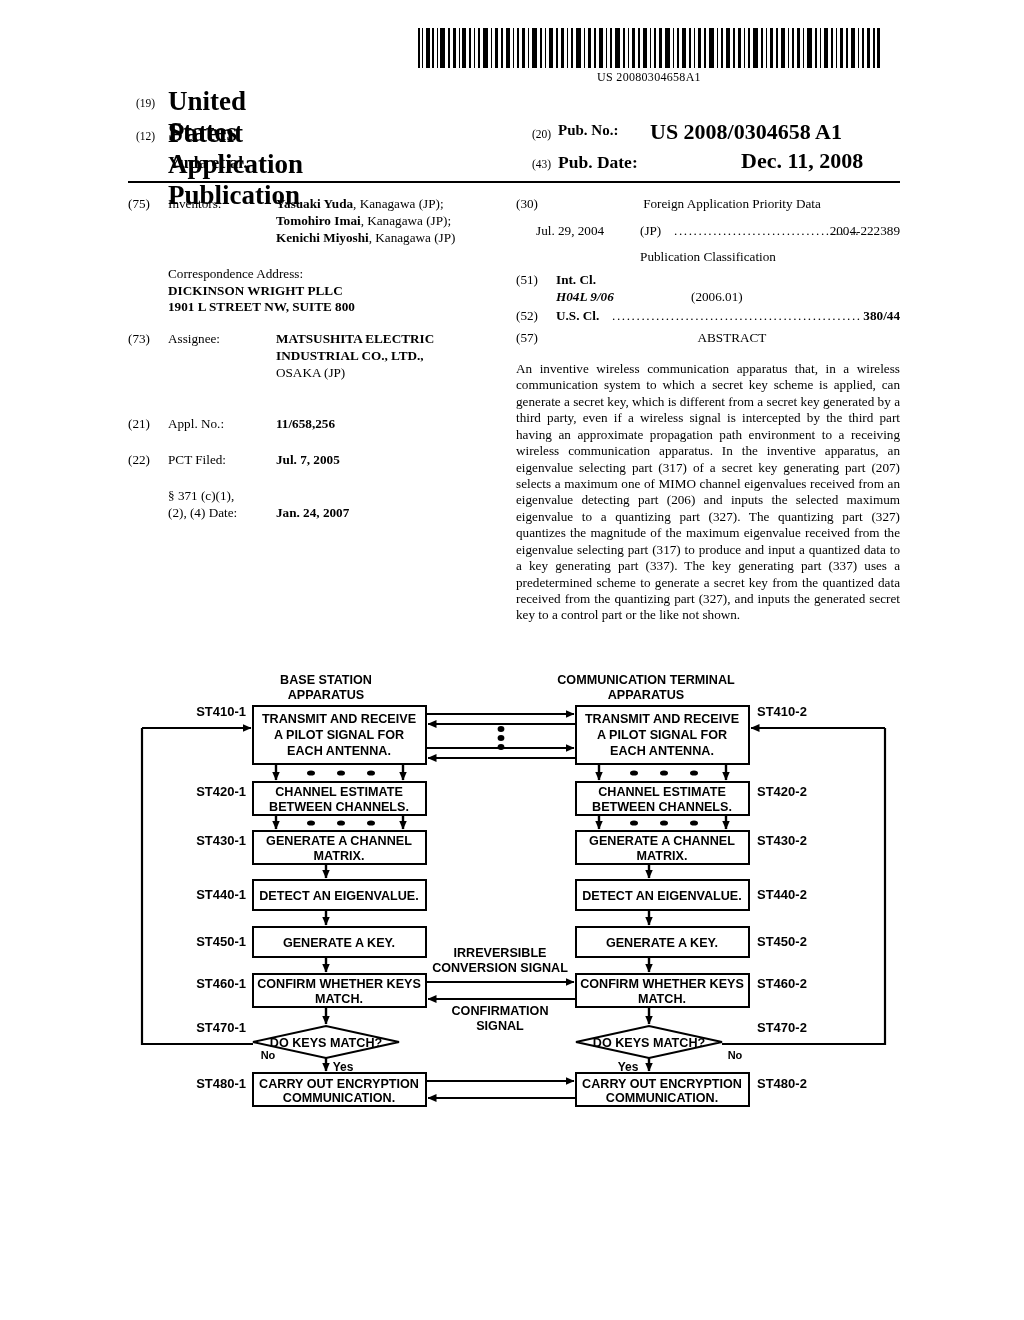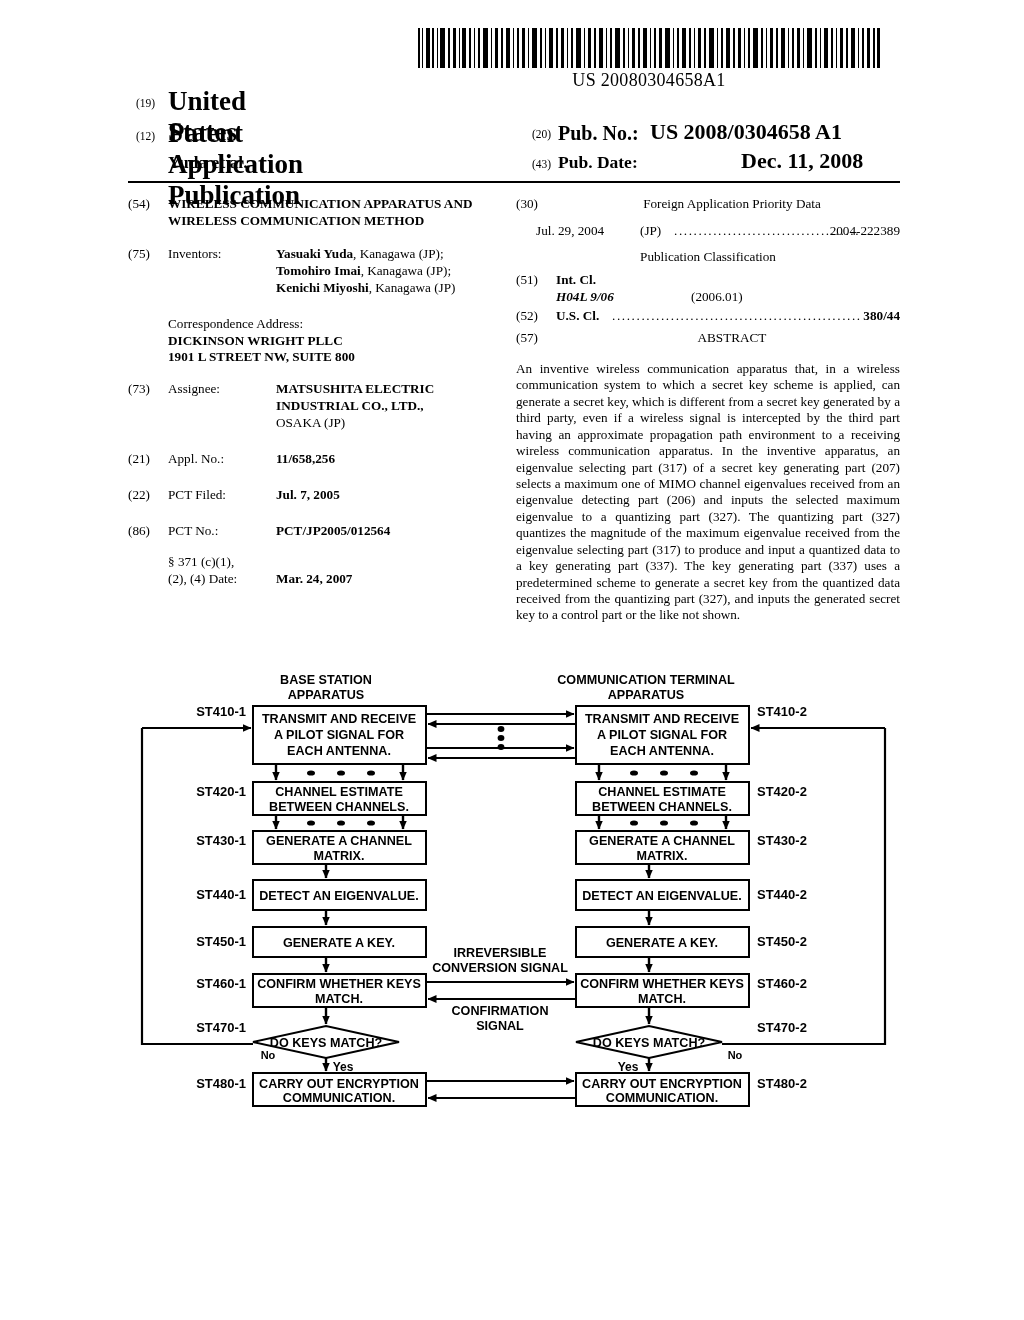--- a/index.html
+++ b/index.html
@@ -2,37 +2,37 @@
 <html><head>
 <meta charset="utf-8">
 <style>
   html,body{margin:0;padding:0;background:#fff;}
   body{width:1024px;height:1320px;position:relative;
        font-family:"Liberation Serif", serif; color:#000;}
 
   
   #barcode-area{position:absolute;left:418px;top:28px;width:462px;height:58px;}
   #barcode{height:40px;width:462px;display:block;}
-  #barcode-number{font-family:"Liberation Serif",serif;font-size:18px;
+  #barcode-number{font-family:"Liberation Serif",serif;font-size:12px;
       text-align:center;width:462px;margin-top:2px;letter-spacing:.3px;}
 
   #hdr{position:absolute;left:136px;top:86px;width:772px;height:92px;}
   .num{font-size:11.5px;vertical-align:4px;}
   #l19{position:absolute;left:0;top:0;}
   #l19 .num{position:absolute;left:0;top:11px;font-size:11.5px;}
   #l19 .big{position:absolute;left:32px;top:0;font-size:27px;font-weight:bold;
       letter-spacing:0px;}
   #l12{position:absolute;left:0;top:32px;}
   #l12 .num{position:absolute;left:0;top:12px;font-size:11.5px;}
   #l12 .big{position:absolute;left:32px;top:0;font-size:27px;font-weight:bold;}
   #lauth{position:absolute;left:32px;top:66px;font-size:17.5px;font-weight:bold;}
 
   #pubno{position:absolute;left:396px;top:36px;width:380px;}
   #pubno .num{position:absolute;left:0;top:6px;font-size:11.5px;}
-  #pubno .lbl{position:absolute;left:26px;top:0;font-size:20px;font-weight:bold;}
+  #pubno .lbl{position:absolute;left:26px;top:0;font-size:15px;font-weight:bold;}
   #pubno .val{position:absolute;left:118px;top:-3px;font-size:22px;font-weight:bold;}
 
   #pubdate{position:absolute;left:396px;top:66px;width:380px;}
   #pubdate .num{position:absolute;left:0;top:6px;font-size:11.5px;}
   #pubdate .lbl{position:absolute;left:26px;top:0;font-size:17.5px;font-weight:bold;}
   #pubdate .val{position:absolute;left:209px;top:-4px;font-size:22px;font-weight:bold;}
 
   #rule{position:absolute;left:128px;top:181px;width:772px;height:2px;background:#000;}
 
   
@@ -185,44 +185,40 @@
   <div id="pubdate">
     <span class="num">(43)</span>
     <span class="lbl">Pub. Date:</span>
     <span class="val">Dec. 11, 2008</span>
   </div>
 </div>
 <div id="rule"></div>
 
 <div id="colL">
 
-  <div class="fld" style="margin-bottom:17px;">
-    <span class="code">(54)</span>
-    <div class="title54">WIRELESS COMMUNICATION APPARATUS AND WIRELESS COMMUNICATION METHOD</div>
-  </div>
 
   <div class="fld" style="margin-bottom:19px;">
     <span class="code">(75)</span>
     <span class="key">Inventors:</span>
     <div class="val">
       <div><span class="b">Yasuaki Yuda</span><span>, Kanagawa (JP);</span></div>
       <div><span class="b">Tomohiro Imai</span><span>, Kanagawa (JP);</span></div>
       <div><span class="b">Kenichi Miyoshi</span><span>, Kanagawa (JP)</span></div>
     </div>
   </div>
 
   <div class="fld" style="margin-bottom:15px;">
     <div class="valwide">
       <div>Correspondence Address:</div>
       <div class="b">DICKINSON WRIGHT PLLC</div>
       <div class="b">1901 L STREET NW, SUITE 800</div>
     </div>
   </div>
 
-  <div class="fld" style="margin-bottom:19px;">
+  <div class="fld" style="margin-bottom:34px;">
     <span class="code">(73)</span>
     <span class="key">Assignee:</span>
     <div class="val">
       <div class="b">MATSUSHITA ELECTRIC</div>
       <div class="b">INDUSTRIAL CO., LTD.,</div>
       <div>OSAKA (JP)</div>
     </div>
   </div>
 
   <div class="fld" style="margin-bottom:19px;">
@@ -230,32 +226,27 @@
     <span class="key">Appl. No.:</span>
     <div class="val b">11/658,256</div>
   </div>
 
   <div class="fld" style="margin-bottom:19px;">
     <span class="code">(22)</span>
     <span class="key">PCT Filed:</span>
     <div class="val b">Jul. 7, 2005</div>
   </div>
 
-  <div class="fld" style="margin-bottom:14px;">
-    <span class="code">(86)</span>
-    <span class="key">PCT No.:</span>
-    <div class="val b">PCT/JP2005/012564</div>
-  </div>
 
   <div class="fld">
     <div class="key" style="position:absolute;left:40px;top:0;width:110px;">
       <div>§ 371 (c)(1),</div>
       <div>(2), (4) Date:</div>
     </div>
-    <div class="val b" style="padding-top:17px;">Mar. 24, 2007</div>
+    <div class="val b" style="padding-top:17px;">Jan. 24, 2007</div>
   </div>
 
 </div>
 
 <div id="colR">
 
   <div style="position:relative;height:20px;">
     <span style="position:absolute;left:0;top:0;">(30)</span>
     <div class="rhead" style="margin-left:48px;">Foreign Application Priority Data</div>
   </div>

